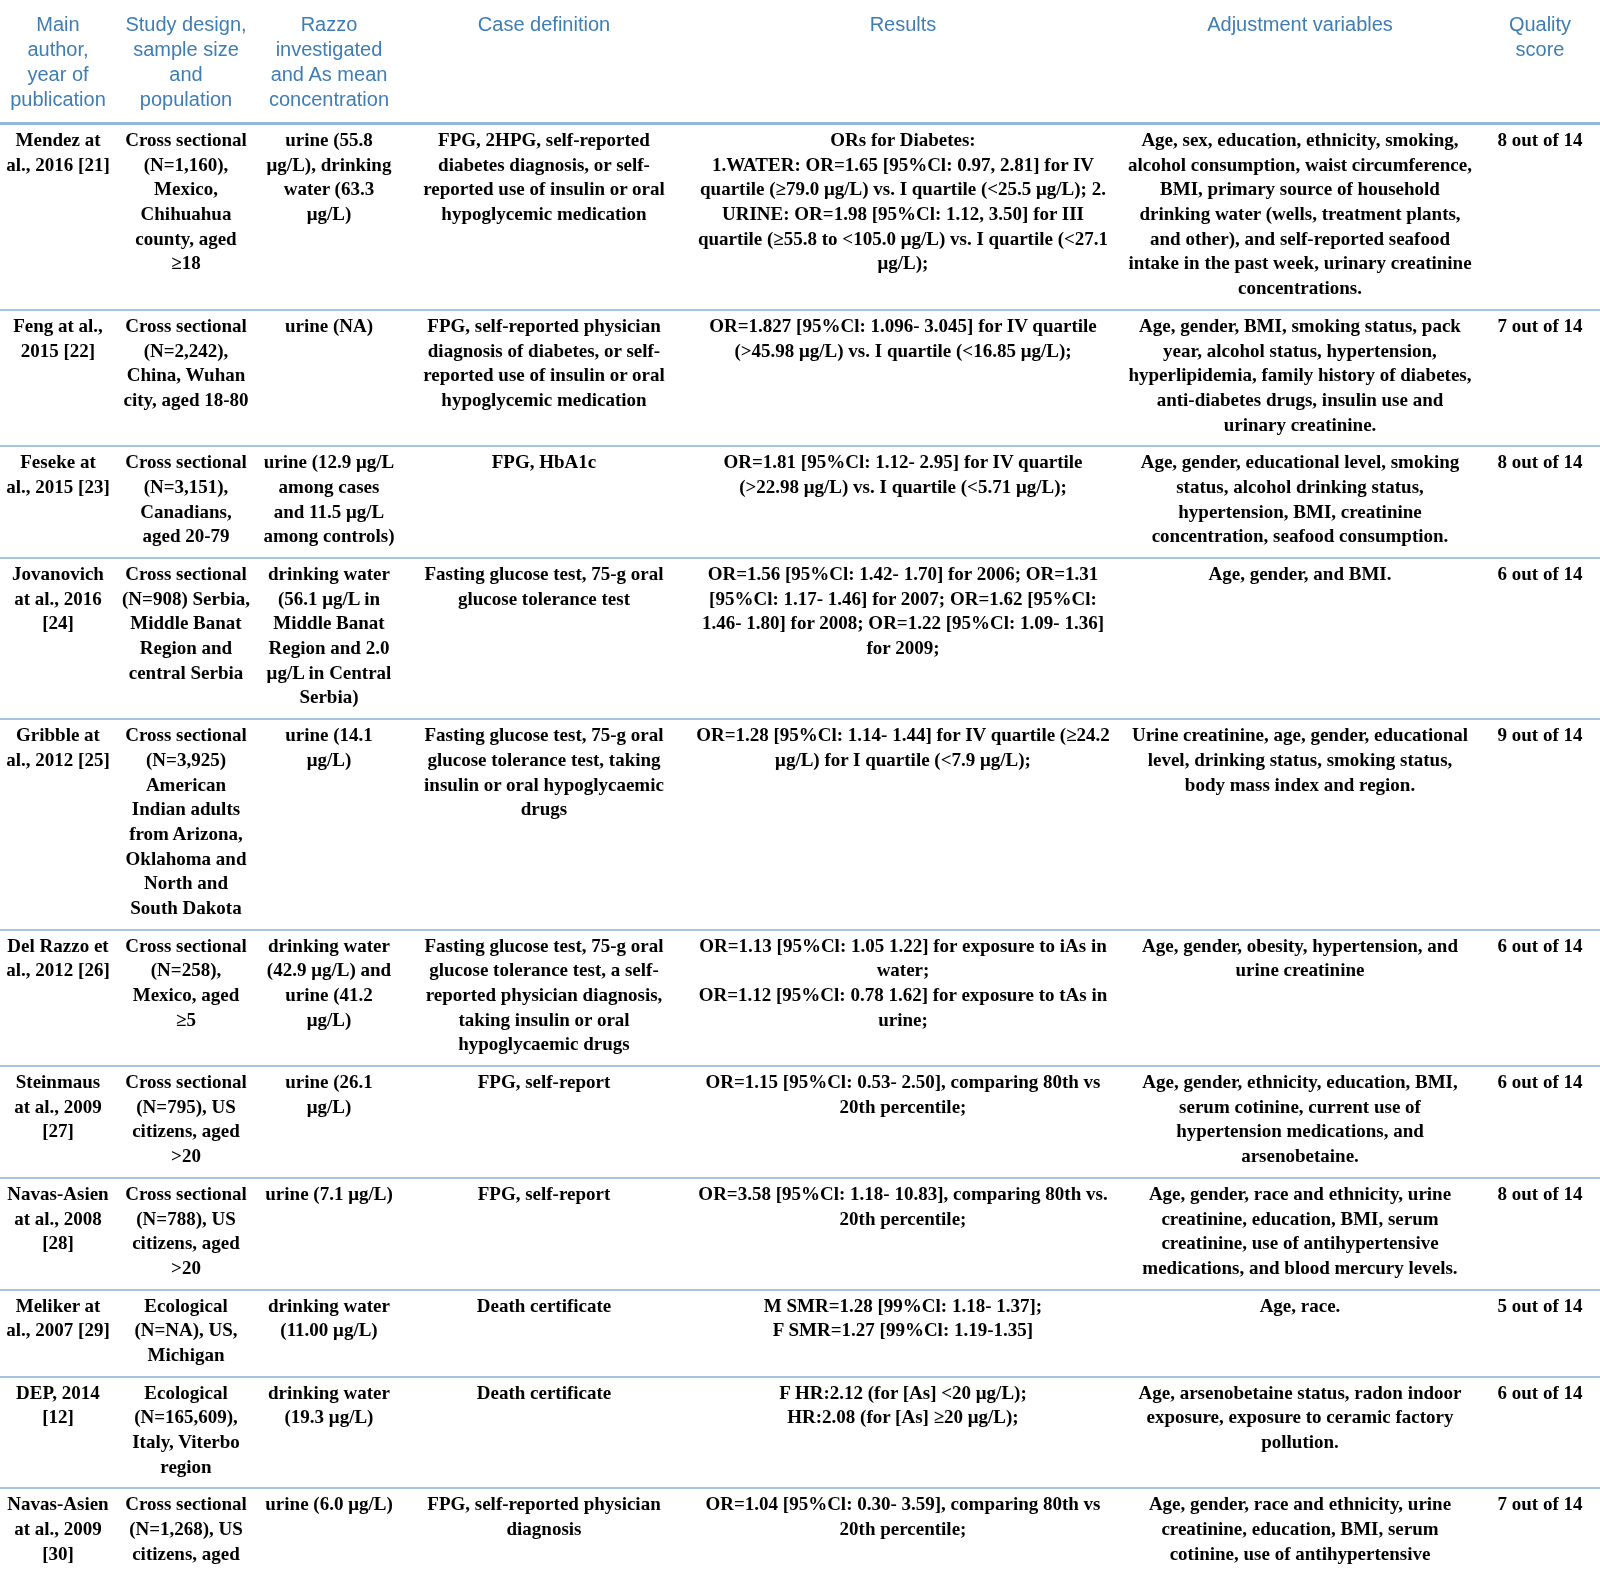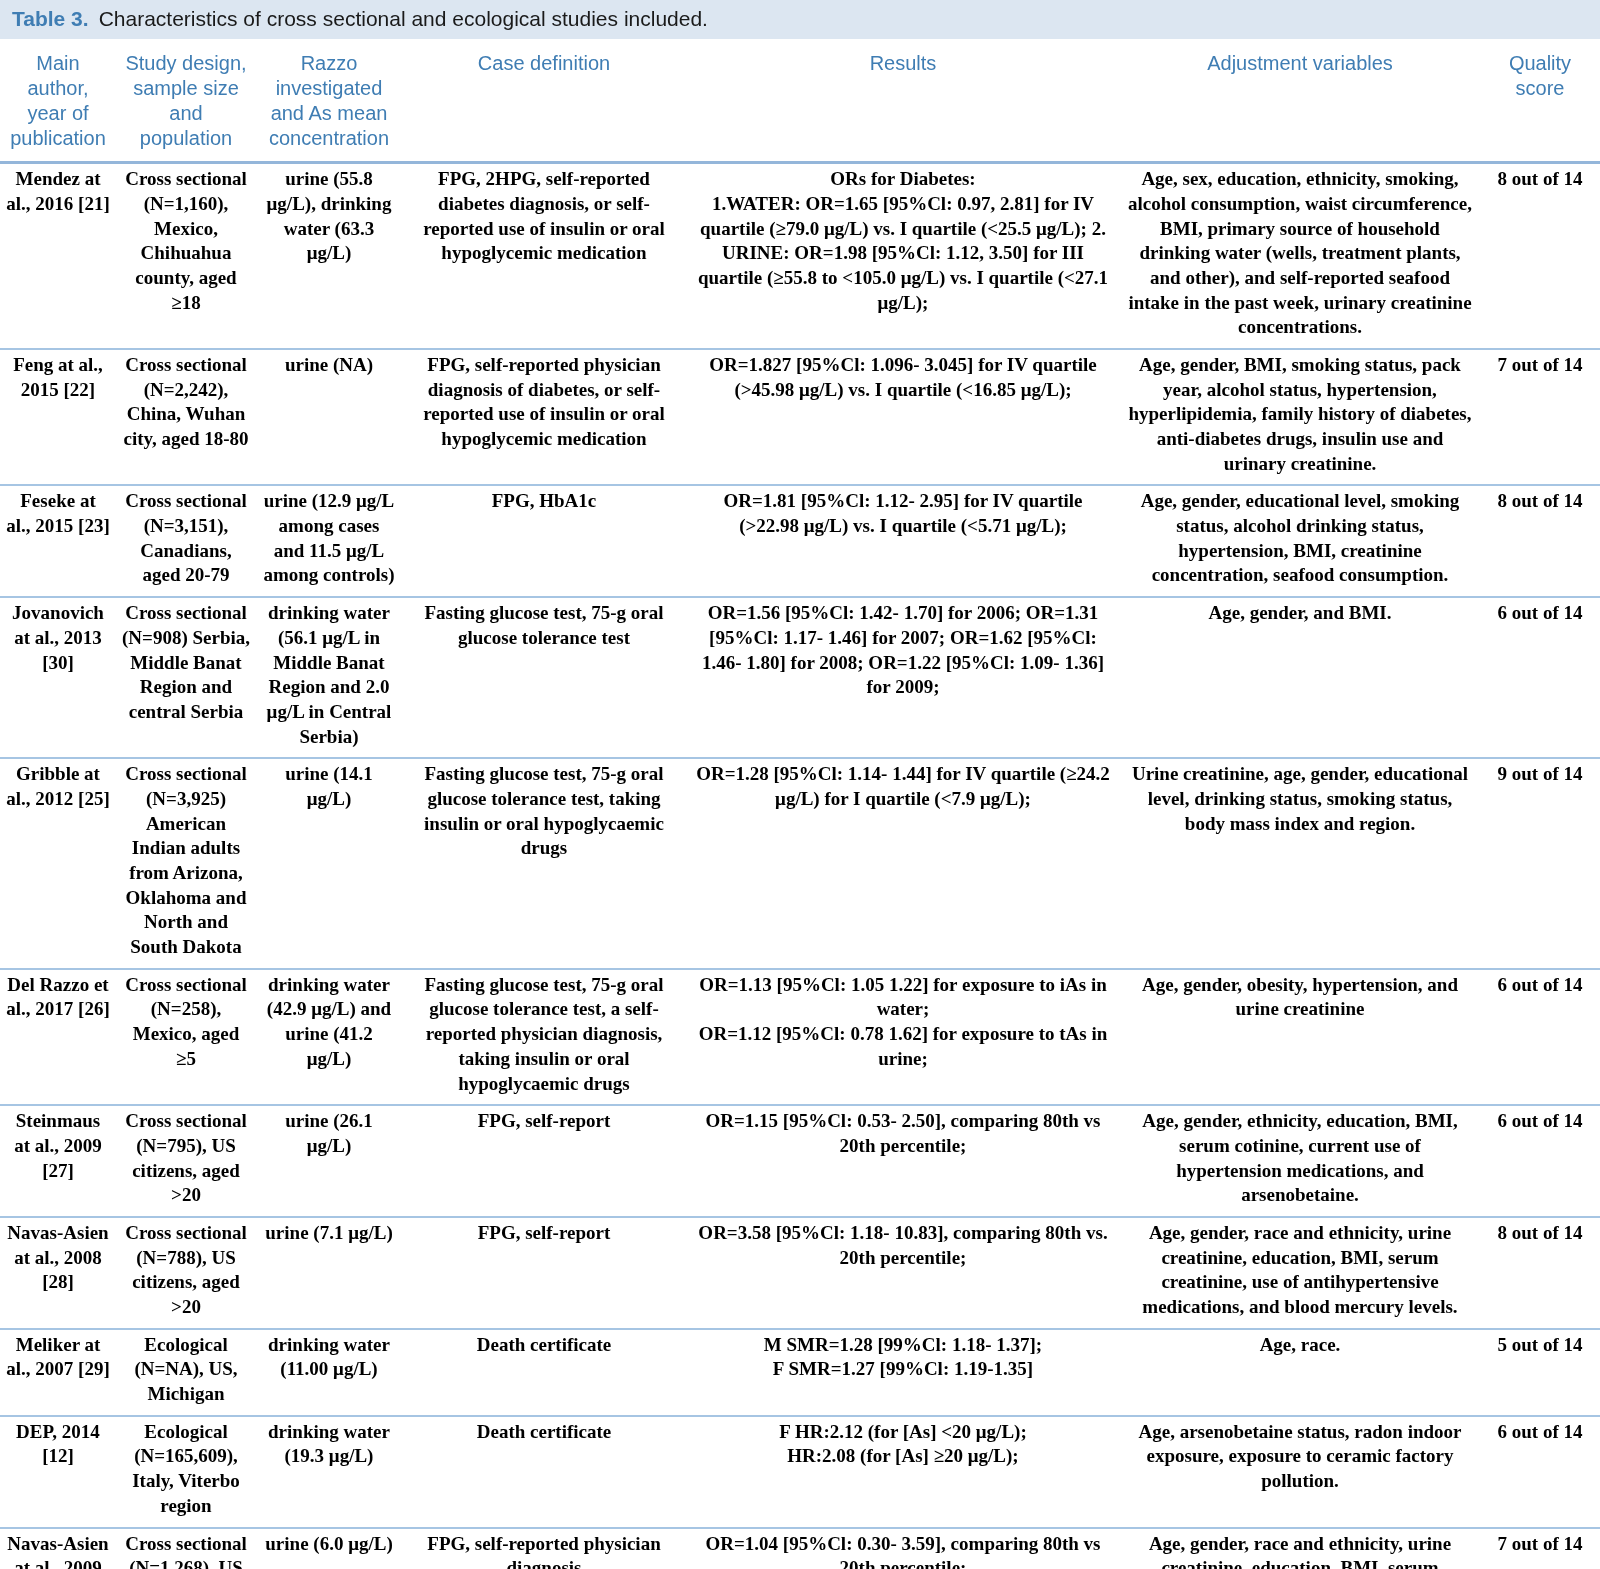--- a/index.html
+++ b/index.html
@@ -45,23 +45,20 @@
   col.c-matrix{width:146px;}
   col.c-case{width:284px;}
   col.c-results{width:434px;}
   col.c-adjust{width:360px;}
   col.c-quality{width:120px;}
 </style>
 </head>
 <body>
 
 <div class="page">
-  <div class="caption-bar">
-    <span class="caption-label">Table 3.</span><span class="caption-text">Characteristics of cross sectional and ecological studies included.</span>
-  </div>
 
   <table>
     <colgroup>
       <col class="c-author">
         <col class="c-design">
         <col class="c-matrix">
         <col class="c-case">
         <col class="c-results">
         <col class="c-adjust">
         <col class="c-quality">
@@ -100,39 +97,39 @@
         <tr>
           <td class="cell-author">Feseke at al., 2015 [23]</td>
           <td class="cell-design">Cross sectional (N=3,151), Canadians, aged 20-79</td>
           <td class="cell-matrix">urine (12.9 μg/L among cases and 11.5 μg/L among controls)</td>
           <td class="cell-case_definition">FPG, HbA1c</td>
           <td class="cell-results">OR=1.81 [95%Cl: 1.12- 2.95] for IV quartile (&gt;22.98 μg/L) vs. I quartile (&lt;5.71 μg/L);</td>
           <td class="cell-adjustment">Age, gender, educational level, smoking status, alcohol drinking status, hypertension, BMI, creatinine concentration, seafood consumption.</td>
           <td class="cell-quality">8 out of 14</td>
         </tr>
         <tr>
-          <td class="cell-author">Jovanovich at al., 2013 [30]</td>
+          <td class="cell-author">Jovanovich at al., 2016 [24]</td>
           <td class="cell-design">Cross sectional (N=908) Serbia, Middle Banat Region and central Serbia</td>
           <td class="cell-matrix">drinking water (56.1 μg/L in Middle Banat Region and 2.0 μg/L in Central Serbia)</td>
           <td class="cell-case_definition">Fasting glucose test, 75-g oral glucose tolerance test</td>
           <td class="cell-results">OR=1.56 [95%Cl: 1.42- 1.70] for 2006; OR=1.31 [95%Cl: 1.17- 1.46] for 2007; OR=1.62 [95%Cl: 1.46- 1.80] for 2008; OR=1.22 [95%Cl: 1.09- 1.36] for 2009;</td>
           <td class="cell-adjustment">Age, gender, and BMI.</td>
           <td class="cell-quality">6 out of 14</td>
         </tr>
         <tr>
           <td class="cell-author">Gribble at al., 2012 [25]</td>
           <td class="cell-design">Cross sectional (N=3,925) American Indian adults from Arizona, Oklahoma and North and South Dakota</td>
           <td class="cell-matrix">urine (14.1 μg/L)</td>
           <td class="cell-case_definition">Fasting glucose test, 75-g oral glucose tolerance test, taking insulin or oral hypoglycaemic drugs</td>
           <td class="cell-results">OR=1.28 [95%Cl: 1.14- 1.44] for IV quartile (≥24.2 μg/L) for I quartile (&lt;7.9 μg/L);</td>
           <td class="cell-adjustment">Urine creatinine, age, gender, educational level, drinking status, smoking status, body mass index and region.</td>
           <td class="cell-quality">9 out of 14</td>
         </tr>
         <tr>
-          <td class="cell-author">Del Razzo et al., 2017 [26]</td>
+          <td class="cell-author">Del Razzo et al., 2012 [26]</td>
           <td class="cell-design">Cross sectional (N=258), Mexico, aged ≥5</td>
           <td class="cell-matrix">drinking water (42.9 μg/L) and urine (41.2 μg/L)</td>
           <td class="cell-case_definition">Fasting glucose test, 75-g oral glucose tolerance test, a self-reported physician diagnosis, taking insulin or oral hypoglycaemic drugs</td>
           <td class="cell-results">OR=1.13 [95%Cl: 1.05 1.22] for exposure to iAs in water;
 OR=1.12 [95%Cl: 0.78 1.62] for exposure to tAs in urine;</td>
           <td class="cell-adjustment">Age, gender, obesity, hypertension, and urine creatinine</td>
           <td class="cell-quality">6 out of 14</td>
         </tr>
         <tr>
           <td class="cell-author">Steinmaus at al., 2009 [27]</td>

